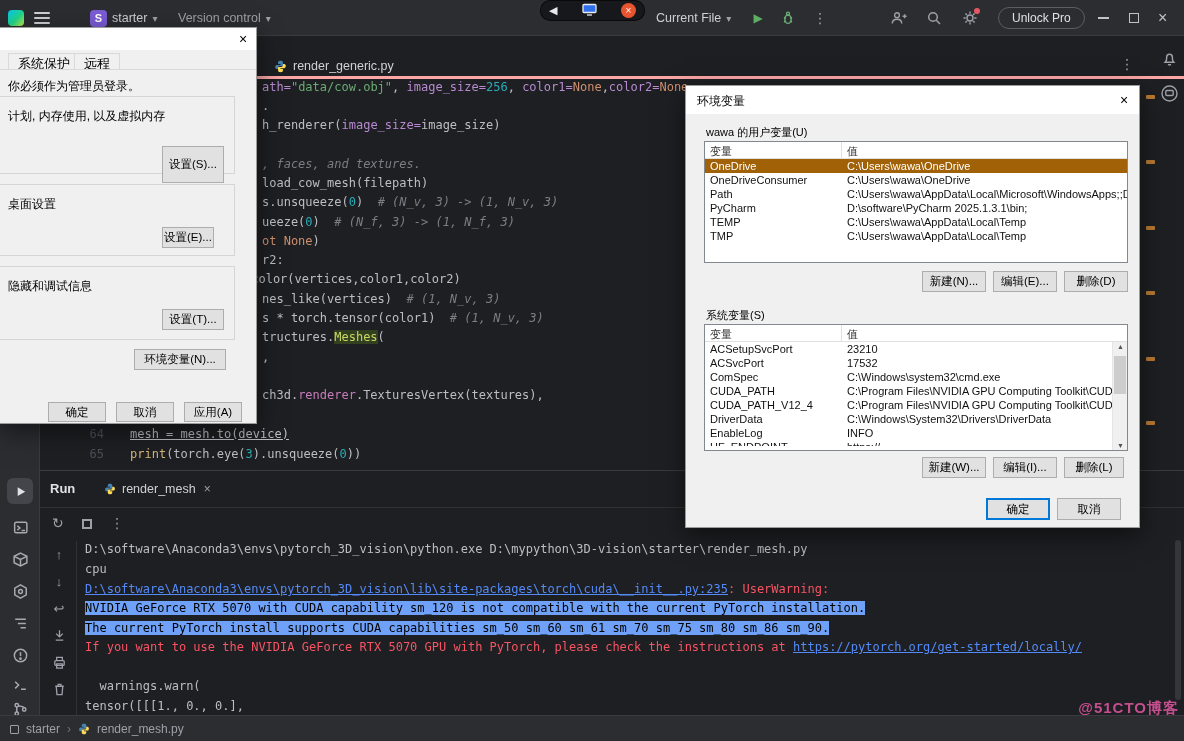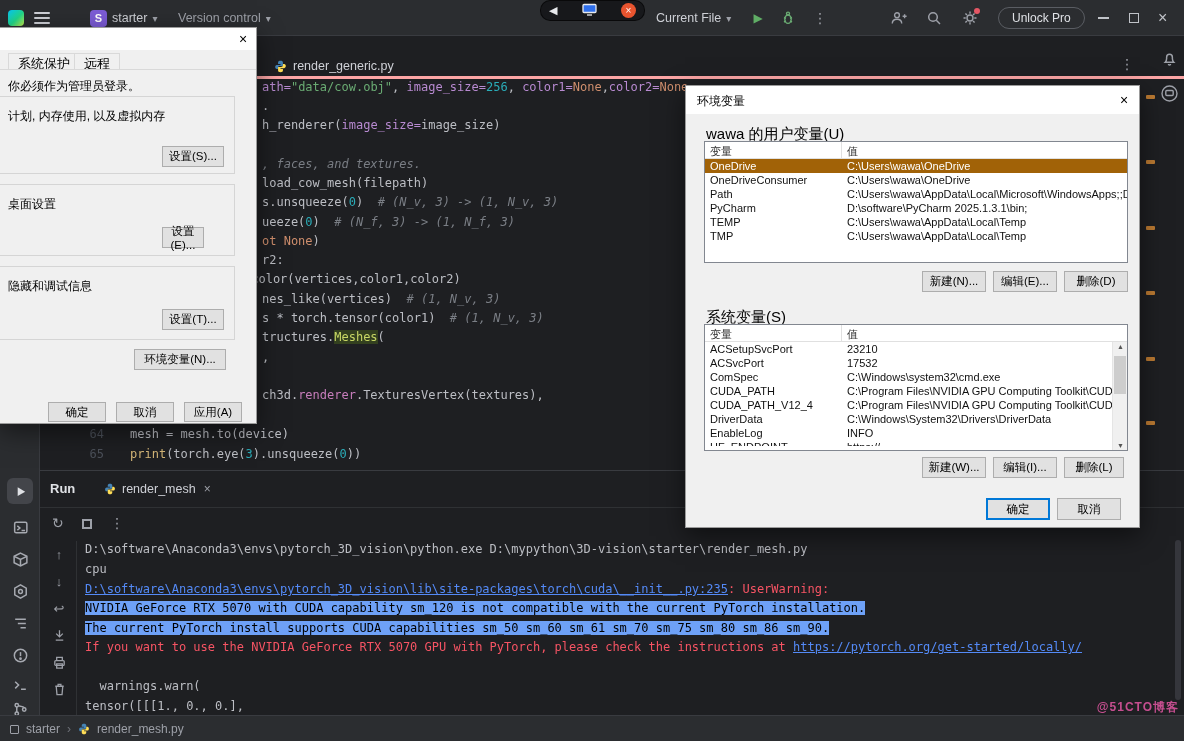--- a/index.html
+++ b/index.html
@@ -106,36 +106,36 @@
   .sysprops { left:0; top:27px; width:257px; height:397px; z-index:10; border-left:none; }
   .sysprops .wdlg-title { height:22px; }
   .sp-tab { position:absolute; top:25px; height:17px; background:#f0f0f0; border:1px solid #d9d9d9;
     font-size:13px; color:#000; padding:1px 9px 0; }
   .sp-tabline { position:absolute; left:0; right:0; top:41px; height:1px; background:#d9d9d9; }
   .sp-group { position:absolute; left:-30px; width:265px; border:1px solid #d5d5d5; }
 
   
   .envdlg { left:685px; top:85px; width:455px; height:443px; z-index:11; }
   .envdlg .wdlg-title { height:28px; }
-  .env-label { position:absolute; color:#000; font-size:15px; }
+  .env-label { position:absolute; color:#000; font-size:11px; }
   .env-table { position:absolute; left:18px; width:424px; background:#fff; border:1px solid #828790; overflow:hidden; }
   .env-head { display:flex; height:17px; border-bottom:1px solid #e0e0e0; font-size:11px; color:#333; }
   .env-head .h1 { width:137px; padding:2px 0 0 5px; border-right:1px solid #e0e0e0; }
   .env-head .h2 { flex:1; padding:2px 0 0 5px; }
   .env-row { display:flex; height:14px; line-height:14px; font-size:11px; color:#111; white-space:nowrap; }
   .env-row .env-name { width:137px; padding-left:5px; overflow:hidden; }
   .env-row .env-value { flex:1; padding-left:5px; overflow:hidden; }
   .env-row.selected { background:#a16207; color:#fff; }
   .env-row.clipped { height:6px; overflow:hidden; }
   .env-scroll { position:absolute; right:0; top:17px; bottom:0; width:15px; background:#f0f0f0; border-left:1px solid #e5e5e5; }
   .env-thumb { position:absolute; left:1px; top:14px; width:12px; height:38px; background:#cdcdcd; }
   .env-arrow { position:absolute; left:0; width:15px; font-size:7px; color:#555; text-align:center; }
 
   .watermark { position:absolute; right:5px; top:699px; z-index:20; color:#e357a3; opacity:.85;
-    font-size:12px; font-weight:bold; letter-spacing:1px; }
+    font-size:15px; font-weight:bold; letter-spacing:1px; }
 </style>
 </head>
 <body>
 
 <div id="app">
 
   <header class="titlebar">
     <div class="pc-logo"></div>
     <div class="hamburger">
         <i></i>
@@ -222,21 +222,21 @@
       <div class="code-line" style="top: 213px; left: 262px;"><span class="tok-p">ueeze(</span><span class="tok-num">0</span><span class="tok-p">)  </span><span class="tok-cmt"># (N_f, 3) -&gt; (1, N_f, 3)</span></div>
       <div class="code-line" style="top: 232px; left: 262px;"><span class="tok-kw">ot None</span><span class="tok-p">)</span></div>
       <div class="code-line" style="top: 251px; left: 262px;"><span class="tok-p">r2:</span></div>
       <div class="code-line" style="top: 270px; left: 244px;"><span class="tok-p">_color(vertices,color1,color2)</span></div>
       <div class="code-line" style="top: 290px; left: 262px;"><span class="tok-p">nes_like(vertices)  </span><span class="tok-cmt"># (1, N_v, 3)</span></div>
       <div class="code-line" style="top: 309px; left: 262px;"><span class="tok-p">s * torch.tensor(color1)  </span><span class="tok-cmt"># (1, N_v, 3)</span></div>
       <div class="code-line" style="top: 328px; left: 262px;"><span class="tok-p">tructures.</span><span class="tok-hl">Meshes</span><span class="tok-p">(</span></div>
       <div class="code-line" style="top: 348px; left: 262px;"><span class="tok-p">,</span></div>
       <div class="code-line" style="top: 386px; left: 262px;"><span class="tok-p">ch3d.</span><span class="tok-attr">renderer</span><span class="tok-p">.TexturesVertex(textures),</span></div>
       <div class="gutter-num" style="top: 425px;">64</div>
-      <div class="code-line" style="top: 425px; left: 130px;"><span class="tok-p">mesh = mesh.to(device)</span></div>
+      <div class="code-line" style="top: 425px; left: 130px; text-decoration: underline;"><span class="tok-p">mesh = mesh.to(device)</span></div>
       <div class="gutter-num" style="top: 445px;">65</div>
       <div class="code-line" style="top: 445px; left: 130px;"><span class="tok-bi">print</span><span class="tok-p">(torch.eye(</span><span class="tok-num">3</span><span class="tok-p">).unsqueeze(</span><span class="tok-num">0</span><span class="tok-p">))</span></div>
     </div>
   <div class="stripe-mark" style="top:95px;"></div>
   <div class="stripe-mark" style="top:160px;"></div>
   <div class="stripe-mark" style="top:226px;"></div>
   <div class="stripe-mark" style="top:291px;"></div>
   <div class="stripe-mark" style="top:357px;"></div>
   <div class="stripe-mark" style="top:421px;"></div>
 
@@ -371,25 +371,25 @@
   <div class="wdlg sysprops">
     <div class="wdlg-title"></div>
     <div class="wx" style="left:234px;top:3px;width:18px;">×</div>
     <div class="sp-tab" style="left:8px;">系统保护</div>
     <div class="sp-tab" style="left:74px;">远程</div>
     <div class="sp-tabline"></div>
     <div class="wtext" style="left:8px;top:50px;">你必须作为管理员登录。</div>
 
     <div class="sp-group" style="top:68px;height:78px;"></div>
     <div class="wtext" style="left:8px;top:80px;">计划, 内存使用, 以及虚拟内存</div>
-    <button class="wbtn" style="left:162px;top:118px;width:62px;height:21px;">设置(S)...</button>
+    <button class="wbtn" style="left:162px;top:118px;width:62px;height:37px;">设置(S)...</button>
 
     <div class="sp-group" style="top:156px;height:72px;"></div>
     <div class="wtext" style="left:8px;top:168px;">桌面设置</div>
-    <button class="wbtn" style="left:162px;top:199px;width:42px;height:21px;">设置(E)...</button>
+    <button class="wbtn" style="left:162px;top:199px;width:52px;height:21px;">设置(E)...</button>
 
     <div class="sp-group" style="top:238px;height:74px;"></div>
     <div class="wtext" style="left:8px;top:250px;">隐藏和调试信息</div>
     <button class="wbtn" style="left:162px;top:281px;width:62px;height:21px;">设置(T)...</button>
 
     <button class="wbtn" style="left:134px;top:321px;width:92px;height:21px;">环境变量(N)...</button>
 
     <button class="wbtn" style="left:48px;top:374px;width:58px;height:20px;">确定</button>
     <button class="wbtn" style="left:116px;top:374px;width:58px;height:20px;">取消</button>
     <button class="wbtn" style="left:184px;top:374px;width:58px;height:20px;">应用(A)</button>

